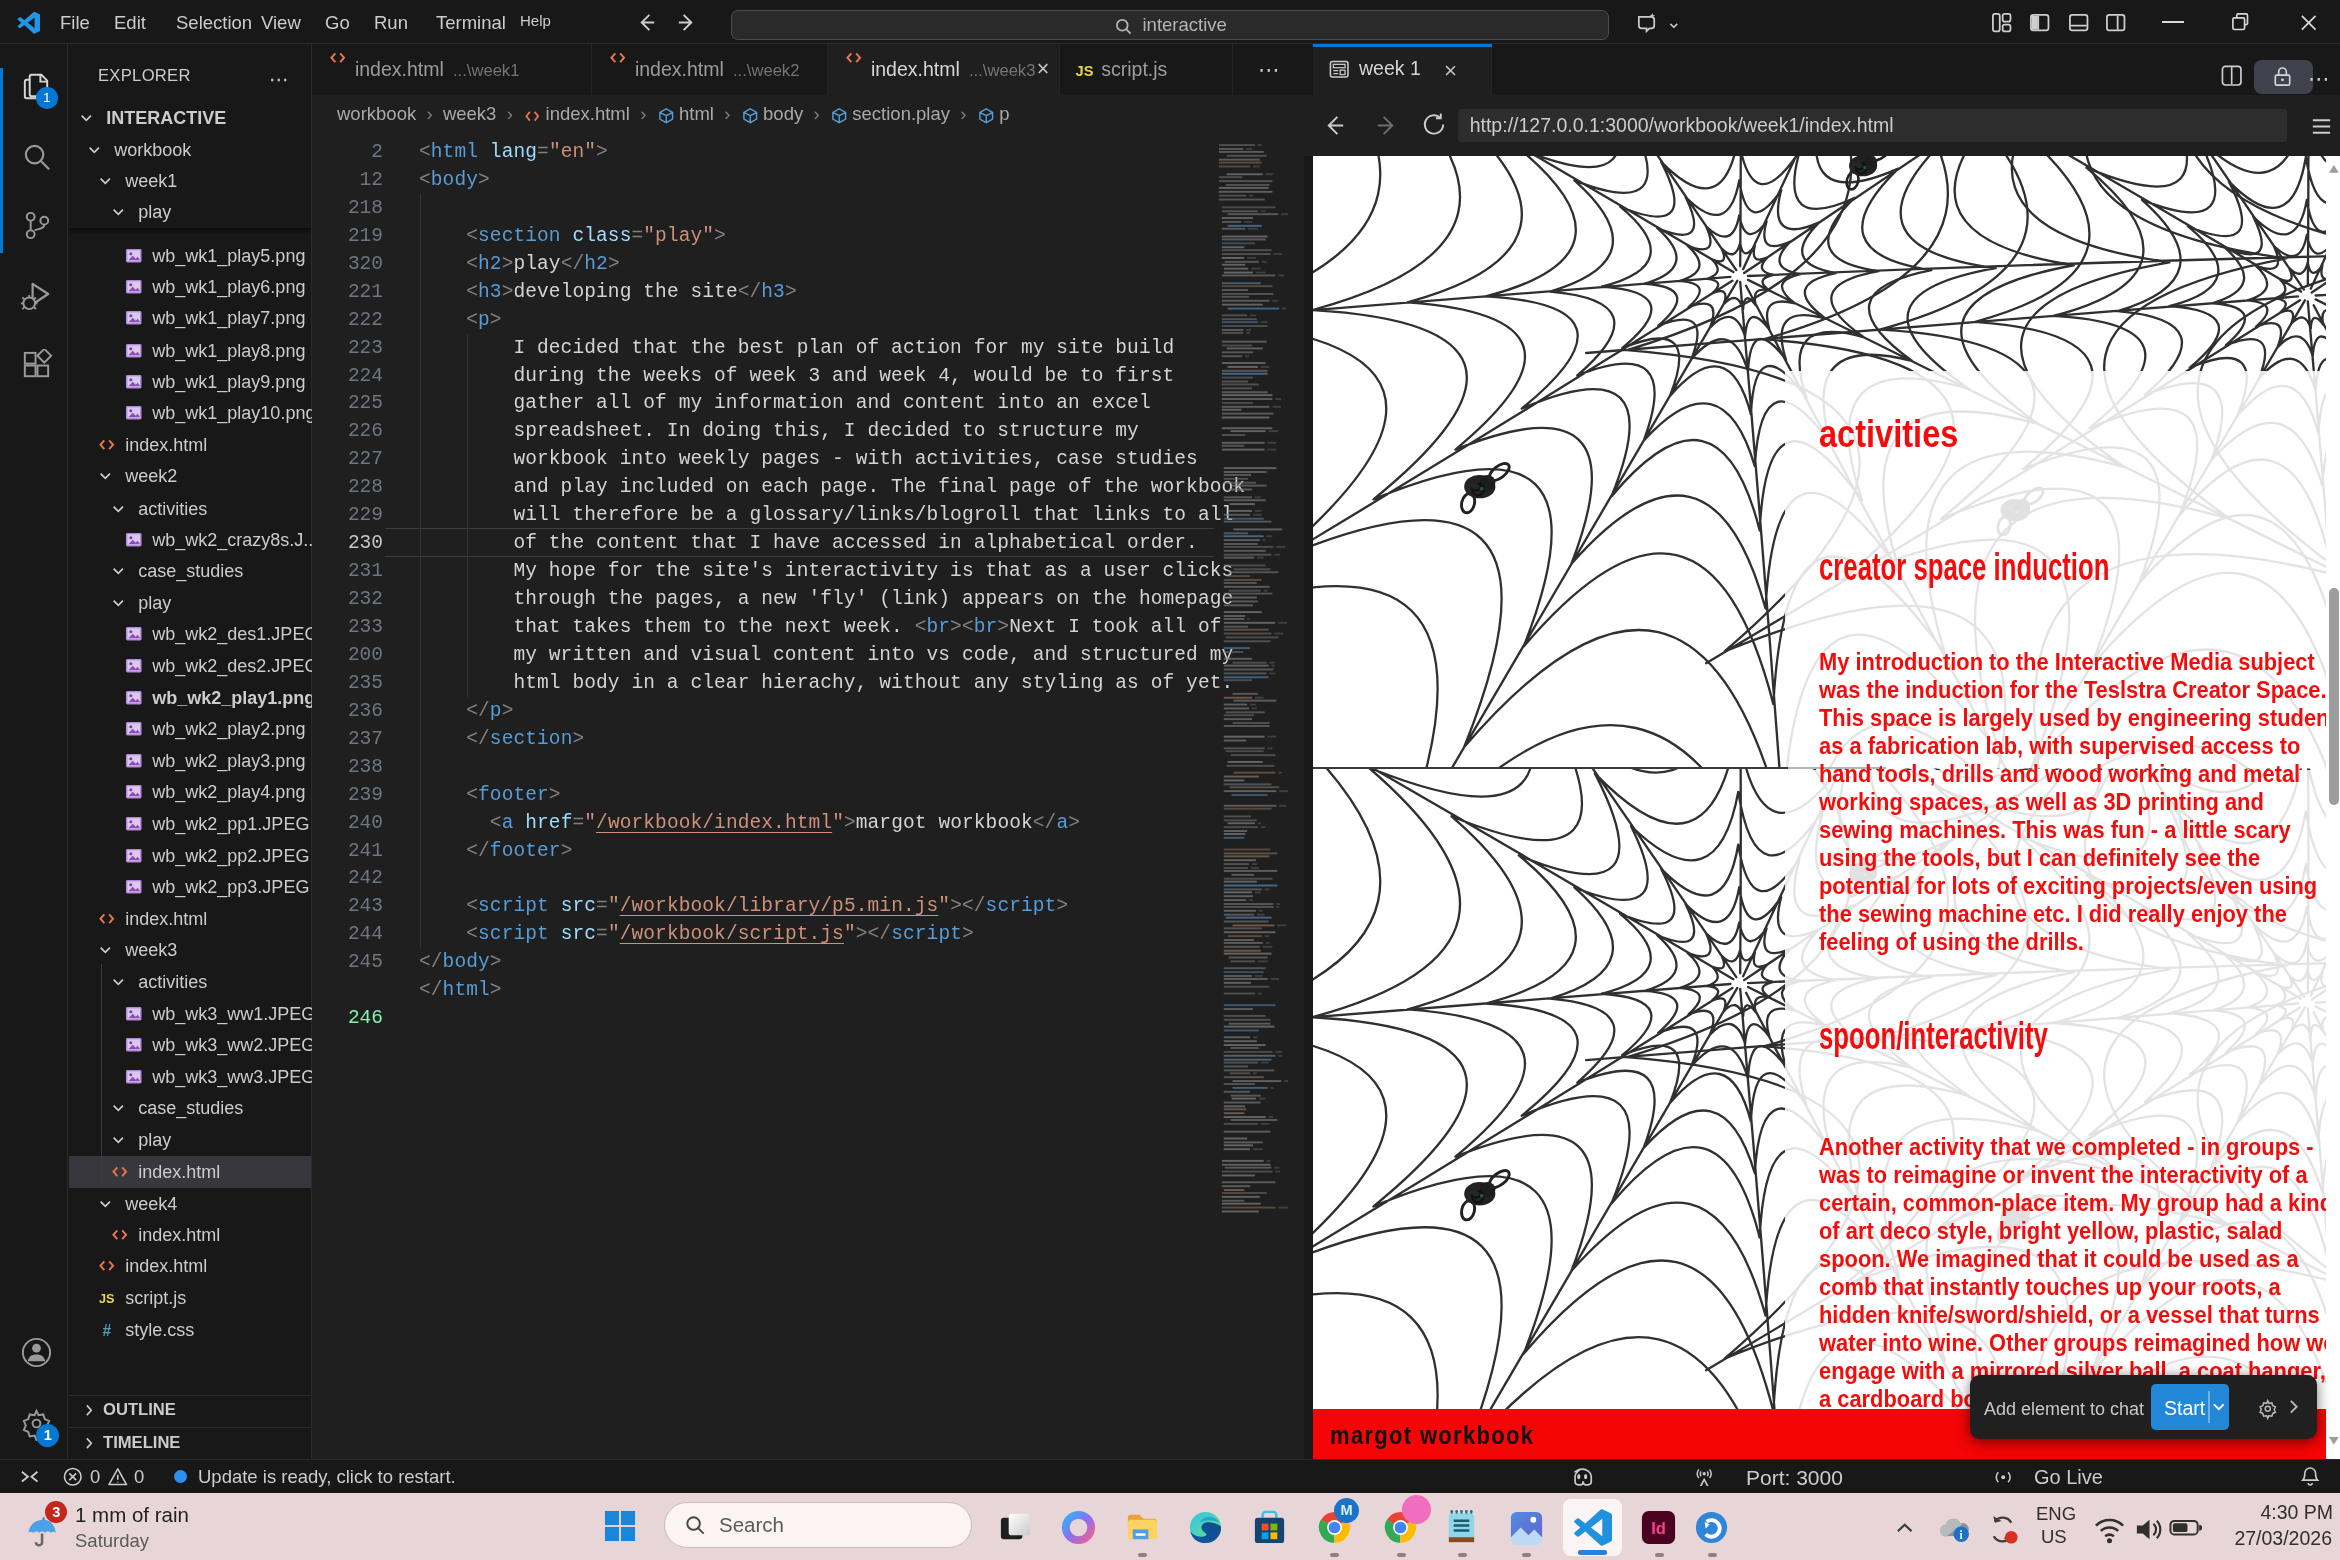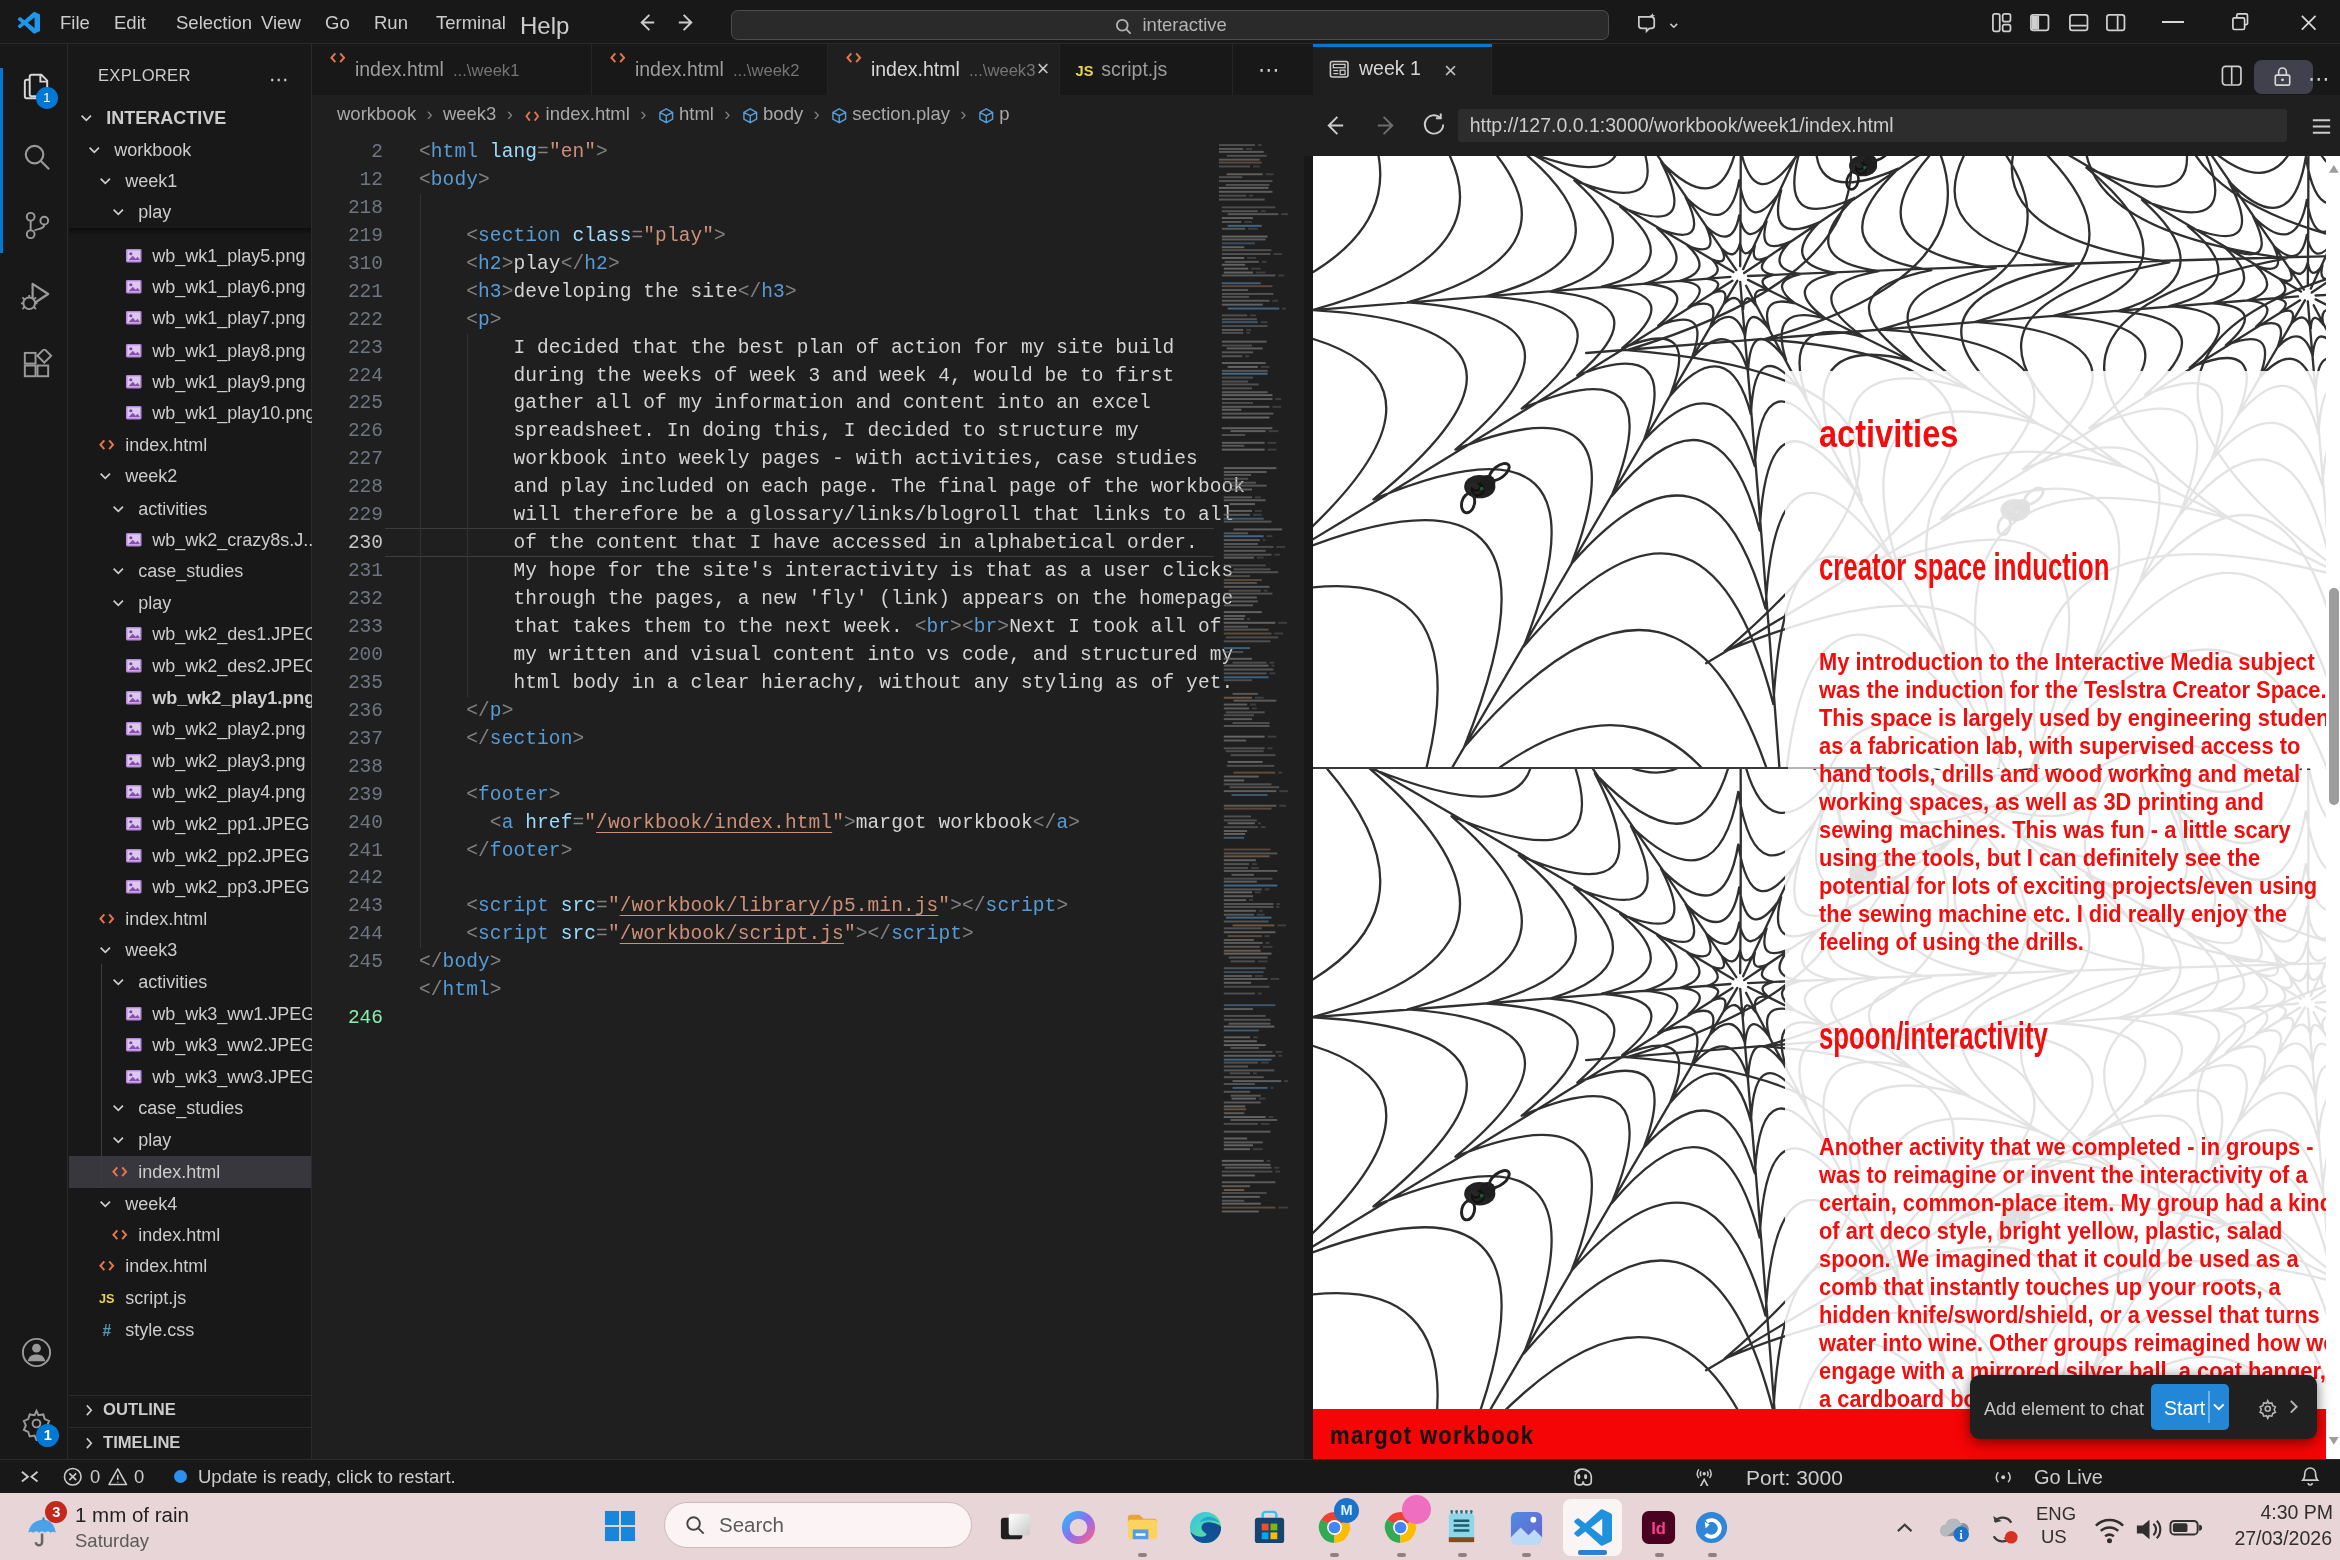--- a/index.html
+++ b/index.html
@@ -20,21 +20,21 @@
 <div class="a" style="left:16.6px;top:10.7px"><svg width="23.4" height="23.4" viewBox="0 0 24 24" style="">
       <path transform="scale(0.24)" d="M96.5 13.4 L76.6 3.8 a6 6 0 0 0-6.9 1.2 L31.6 39.7 15 27.1 a4 4 0 0 0-5.1.2 L4.6 32.2 a4 4 0 0 0 0 5.9 L18.9 50 4.6 61.9 a4 4 0 0 0 0 5.9 l5.3 4.8 a4 4 0 0 0 5.1.2 l16.6-12.6 38.1 34.8 a6 6 0 0 0 6.9 1.2 l19.9-9.6 A6 6 0 0 0 100 81.2 V18.8 a6 6 0 0 0-3.5-5.4z M75 72.6 L46.1 50 75 27.4z" fill="#2196e8"></path>
     </svg></div>
 <div class="a" style="left:60px;top:11.7px;font-size:18.5px;color:#cccccc">File</div>
 <div class="a" style="left:114px;top:11.7px;font-size:18.5px;color:#cccccc">Edit</div>
 <div class="a" style="left:176px;top:11.7px;font-size:18.5px;color:#cccccc">Selection</div>
 <div class="a" style="left:261px;top:11.7px;font-size:18.5px;color:#cccccc">View</div>
 <div class="a" style="left:325px;top:11.7px;font-size:18.5px;color:#cccccc">Go</div>
 <div class="a" style="left:374px;top:11.7px;font-size:18.5px;color:#cccccc">Run</div>
 <div class="a" style="left:436px;top:11.7px;font-size:18.5px;color:#cccccc">Terminal</div>
-<div class="a" style="left:520px;top:11.7px;font-size:24px;color:#cccccc">Help</div>
+<div class="a" style="left:520px;top:11.7px;font-size:15px;color:#cccccc">Help</div>
 <div class="a" style="left:634px;top:9.8px"><svg width="25" height="25" viewBox="0 0 26 26" style="">
       <path d="M16 5 8 13l8 8M8 13h13" fill="none" stroke="#cccccc" stroke-width="2"></path>
     </svg></div>
 <div class="a" style="left:674px;top:9.8px"><svg width="25" height="25" viewBox="0 0 26 26" style="">
       <path d="M10 5l8 8-8 8M18 13H5" fill="none" stroke="#cccccc" stroke-width="2"></path>
     </svg></div>
 <div class="a" style="left:731px;top:9.8px;width:878px;height:30px;background:#2a2a2a;border:1px solid #4d4d4d;border-radius:6.8px;color:#b4b4b4;font-size:18.5px;text-align:center;line-height:28px"><span style="display:inline-block;vertical-align:-4.9px;margin-right:7.8px"><svg width="21.5" height="21.5" viewBox="0 0 22 22" style="">
         <circle cx="9.5" cy="9.5" r="5.5" fill="none" stroke="#b4b4b4" stroke-width="1.8"></circle>
         <path d="M13.5 13.5 18 18" stroke="#b4b4b4" stroke-width="1.8"></path>
       </svg></span>interactive</div>
@@ -325,21 +325,21 @@
         <path d="M9.5 2 16 5.5v7L9.5 16 3 12.5v-7z M3.3 5.7 9.5 9l6.2-3.3 M9.5 9v6.7" fill="none" stroke="#569cd6" stroke-width="1.5"></path>
       </svg></span><span style="color:#a9a9a9">p</span></div>
 <div class="a" style="left:312px;top:134px;width:992px;height:1325px;background:#1f1f1f"></div>
 <div class="ln" style="top:138px;height:28px;line-height:28px;color:#6e7681">2</div>
 <div class="cl" style="left:419px;top:138px"><span class="p">&lt;</span><span class="t">html</span> <span class="at">lang</span><span class="p">=</span><span class="s">"en"</span><span class="p">&gt;</span></div>
 <div class="ln" style="top:166px;height:28px;line-height:28px;color:#6e7681">12</div>
 <div class="cl" style="left:419px;top:166px"><span class="p">&lt;</span><span class="t">body</span><span class="p">&gt;</span></div>
 <div class="ln" style="top:194px;height:28px;line-height:28px;color:#6e7681">218</div>
 <div class="ln" style="top:222px;height:28px;line-height:28px;color:#6e7681">219</div>
 <div class="cl" style="left:419px;top:222px">    <span class="p">&lt;</span><span class="t">section</span> <span class="at">class</span><span class="p">=</span><span class="s">"play"</span><span class="p">&gt;</span></div>
-<div class="ln" style="top:250px;height:28px;line-height:28px;color:#6e7681">310</div>
+<div class="ln" style="top:250px;height:28px;line-height:28px;color:#6e7681">320</div>
 <div class="cl" style="left:419px;top:250px">    <span class="p">&lt;</span><span class="t">h2</span><span class="p">&gt;</span>play<span class="p">&lt;/</span><span class="t">h2</span><span class="p">&gt;</span></div>
 <div class="ln" style="top:278px;height:28px;line-height:28px;color:#6e7681">221</div>
 <div class="cl" style="left:419px;top:278px">    <span class="p">&lt;</span><span class="t">h3</span><span class="p">&gt;</span>developing the site<span class="p">&lt;/</span><span class="t">h3</span><span class="p">&gt;</span></div>
 <div class="ln" style="top:306px;height:28px;line-height:28px;color:#6e7681">222</div>
 <div class="cl" style="left:419px;top:306px">    <span class="p">&lt;</span><span class="t">p</span><span class="p">&gt;</span></div>
 <div class="ln" style="top:334px;height:28px;line-height:28px;color:#6e7681">223</div>
 <div class="cl" style="left:419px;top:334px">        I decided that the best plan of action for my site build</div>
 <div class="ln" style="top:362px;height:28px;line-height:28px;color:#6e7681">224</div>
 <div class="cl" style="left:419px;top:362px">        during the weeks of week 3 and week 4, would be to first</div>
 <div class="ln" style="top:389px;height:28px;line-height:28px;color:#6e7681">225</div>

